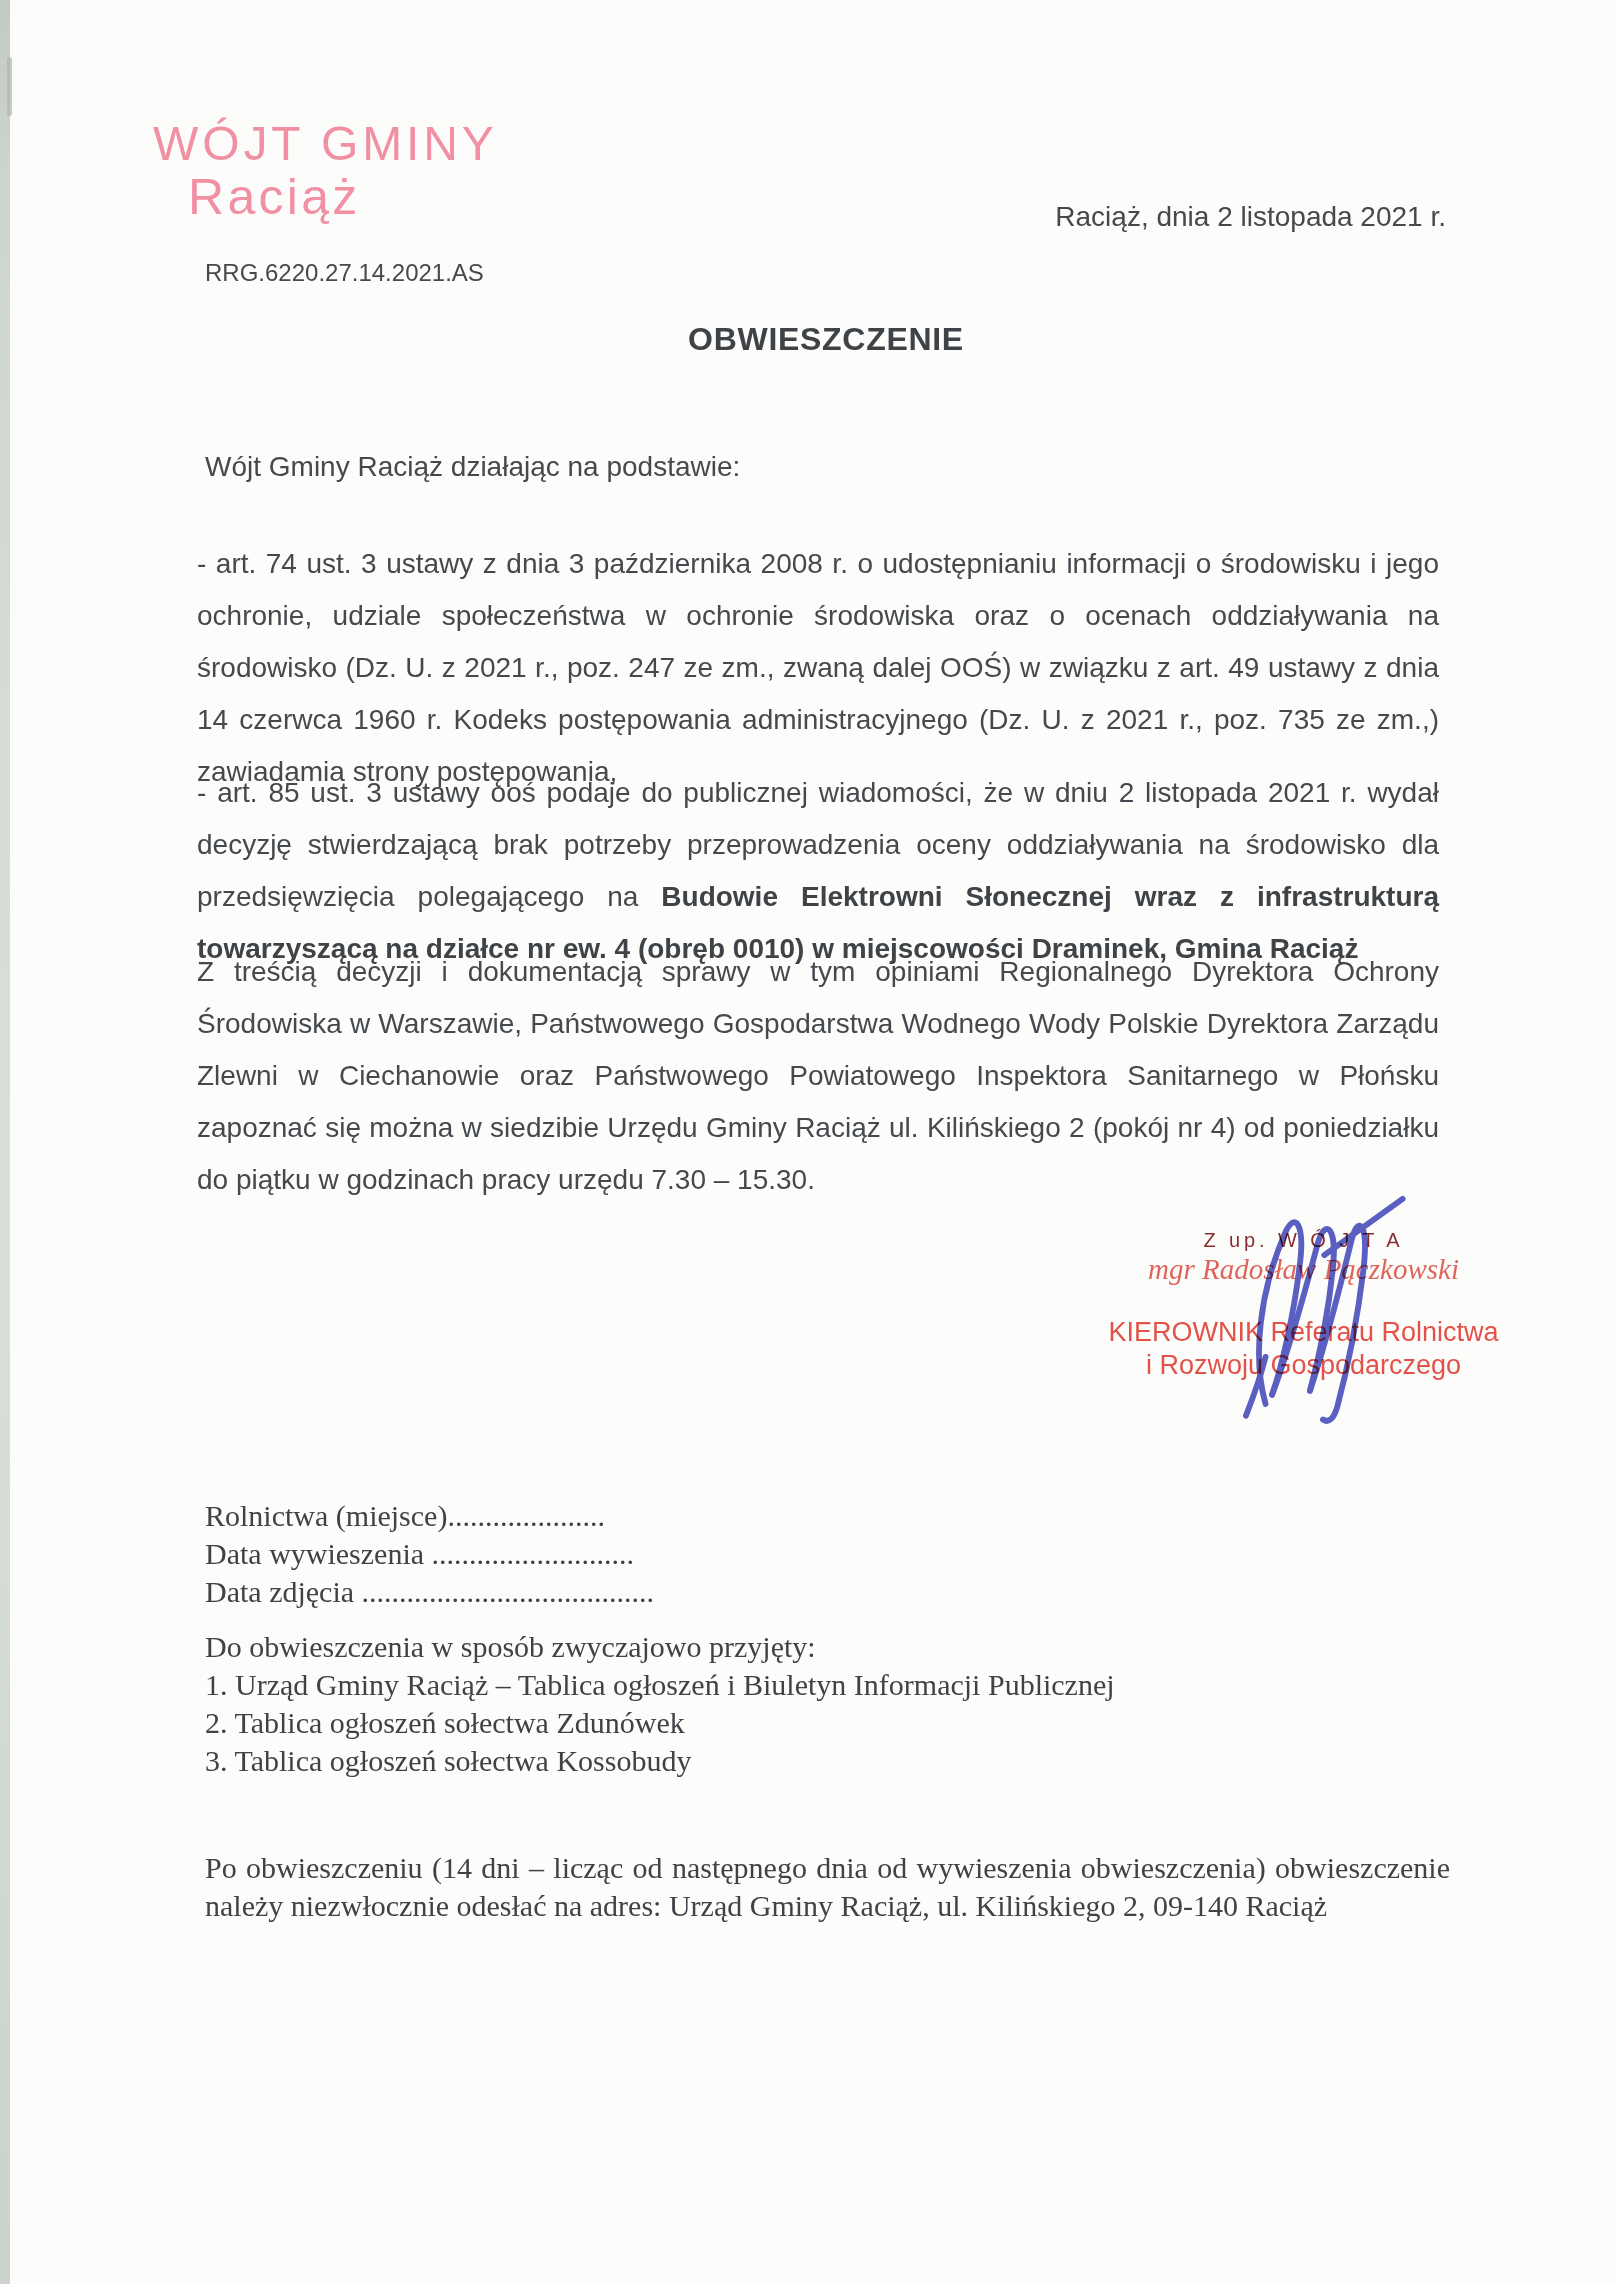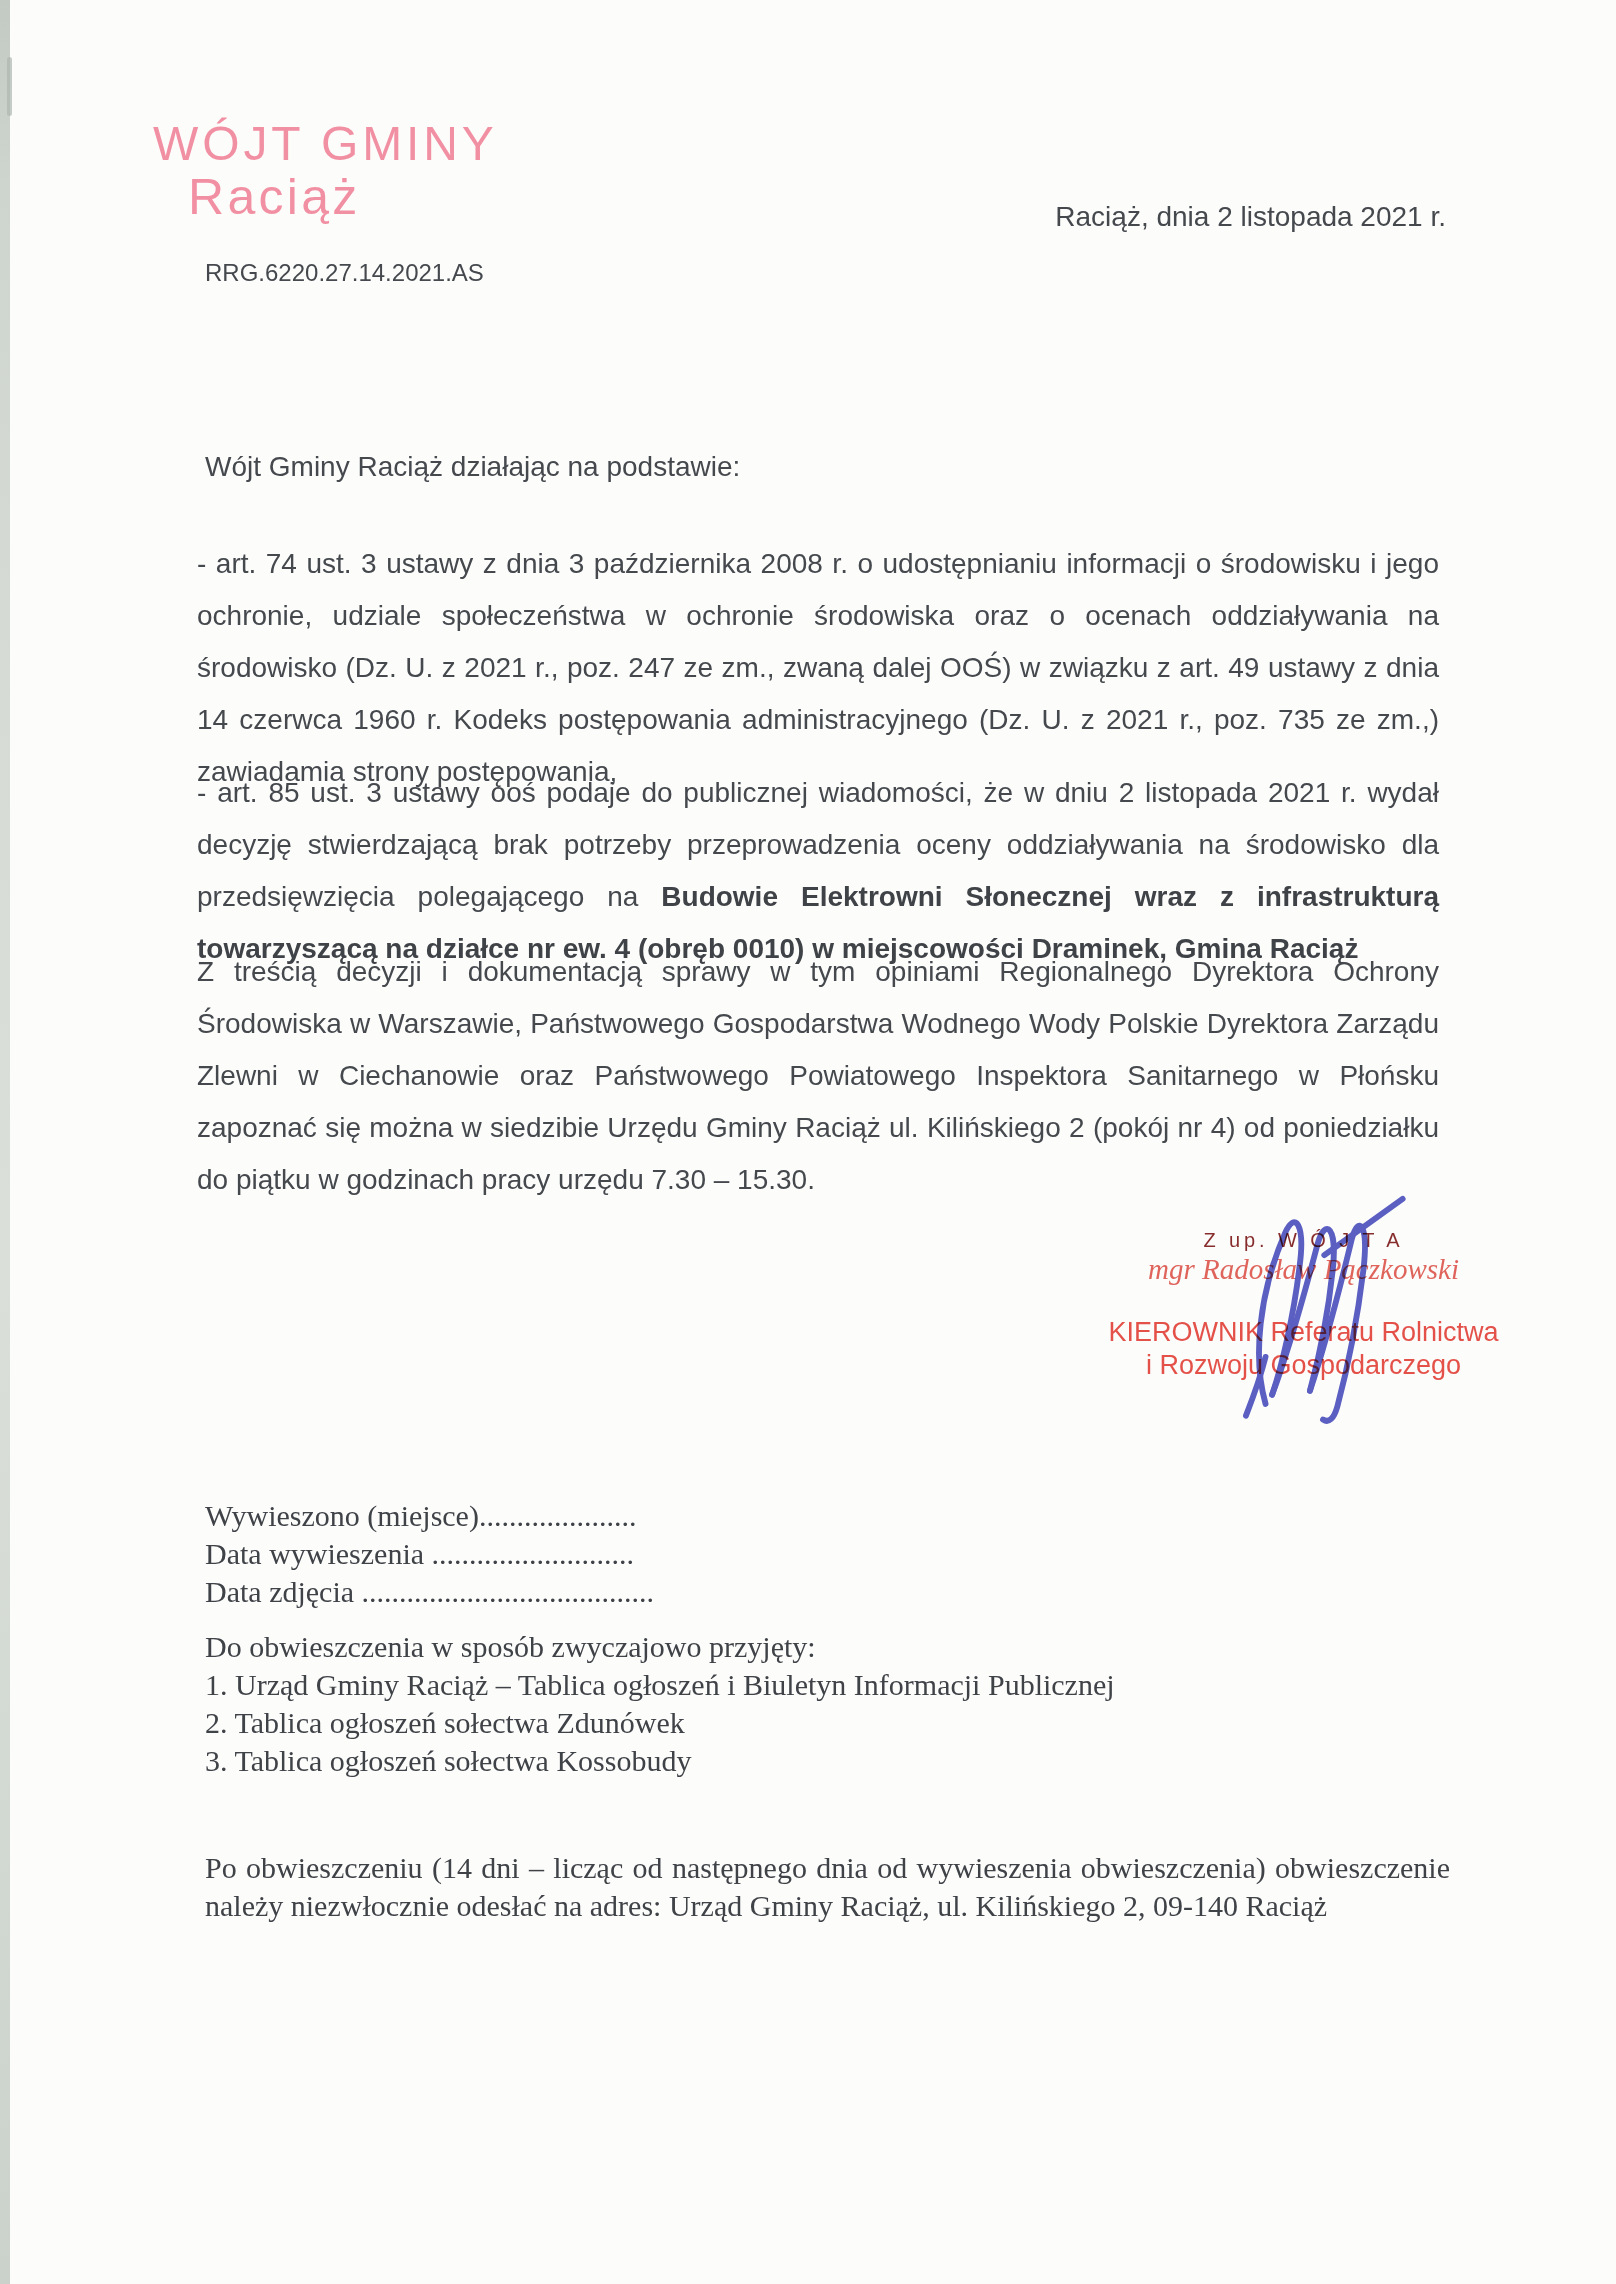--- a/index.html
+++ b/index.html
@@ -91,20 +91,21 @@
 
   <div class="stamp-top">
     <div class="l1">WÓJT GMINY</div>
     <div class="l2">Raciąż</div>
   </div>
 
   <div class="dateline">Raciąż, dnia 2 listopada 2021 r.</div>
 
   <div class="refnum">RRG.6220.27.14.2021.AS</div>
 
+  <div class="doc-title">OBWIESZCZENIE</div>
 
   <div class="intro">Wójt Gminy Raciąż działając na podstawie:</div>
 
   <div class="para para1">- art. 74 ust. 3 ustawy z dnia 3 października 2008 r. o udostępnianiu informacji o środowisku i jego ochronie, udziale społeczeństwa w ochronie środowiska oraz o ocenach oddziaływania na środowisko (Dz. U. z 2021 r., poz. 247 ze zm., zwaną dalej OOŚ) w związku z art. 49 ustawy z dnia 14 czerwca 1960 r. Kodeks postępowania administracyjnego (Dz. U. z 2021 r., poz. 735 ze zm.,) zawiadamia strony postępowania,</div>
 
   <div class="para para2"><span>- art. 85 ust. 3 ustawy ooś podaje do publicznej wiadomości, że w dniu 2 listopada 2021 r. wydał decyzję stwierdzającą brak potrzeby przeprowadzenia oceny oddziaływania na środowisko dla przedsięwzięcia polegającego na </span><b>Budowie Elektrowni Słonecznej wraz z infrastrukturą towarzyszącą na działce nr ew. 4 (obręb 0010) w miejscowości Draminek, Gmina Raciąż</b></div>
 
   <div class="para para3">Z treścią decyzji i dokumentacją sprawy w tym opiniami Regionalnego Dyrektora Ochrony Środowiska w Warszawie, Państwowego Gospodarstwa Wodnego Wody Polskie Dyrektora Zarządu Zlewni w Ciechanowie oraz Państwowego Powiatowego Inspektora Sanitarnego w Płońsku zapoznać się można w siedzibie Urzędu Gminy Raciąż ul. Kilińskiego 2 (pokój nr 4) od poniedziałku do piątku w godzinach pracy urzędu 7.30 – 15.30.</div>
 
   <div class="sig-stamp">
@@ -118,21 +119,21 @@
     <g stroke="#4b4fbe" stroke-width="9" stroke-linecap="round" fill="none" opacity="0.9">
       <path d="M 32 338 C 46 302, 56 272, 62 248"></path>
       <path d="M 62 320 C 42 250, 52 150, 92 58 C 107 24, 123 44, 114 110 C 105 186, 87 262, 72 306"></path>
       <path d="M 72 306 C 97 240, 122 150, 142 74 C 154 34, 172 49, 165 114 C 157 190, 142 256, 130 300"></path>
       <path d="M 130 300 C 152 234, 177 138, 194 68 C 204 30, 220 43, 212 114 C 202 196, 187 268, 172 324 C 167 342, 159 350, 150 344"></path>
       <path d="M 152 92 L 272 6"></path>
     </g>
   </svg>
 
   <div class="serif-block posting">
-    <div>Wywieszono (miejsce).....................</div>
+    <div>Rolnictwa (miejsce).....................</div>
     <div>Data wywieszenia ...........................</div>
     <div>Data zdjęcia .......................................</div>
   </div>
 
   <div class="serif-block distribution">
     <div>Do obwieszczenia w sposób zwyczajowo przyjęty:</div>
     <div>1. Urząd Gminy Raciąż – Tablica ogłoszeń i Biuletyn Informacji Publicznej</div>
     <div>2. Tablica ogłoszeń sołectwa Zdunówek</div>
     <div>3. Tablica ogłoszeń sołectwa Kossobudy</div>
   </div>

